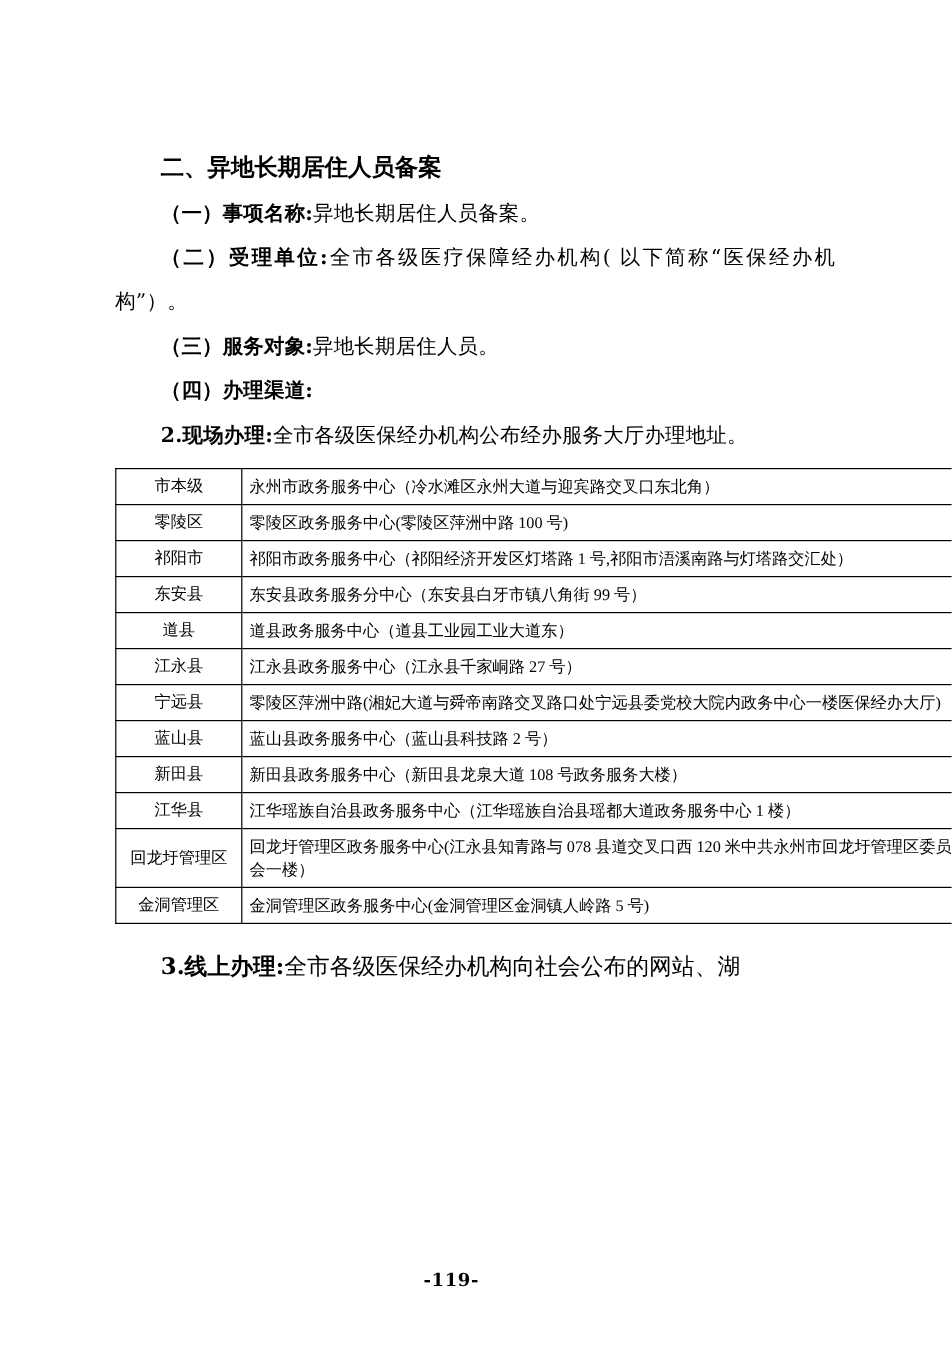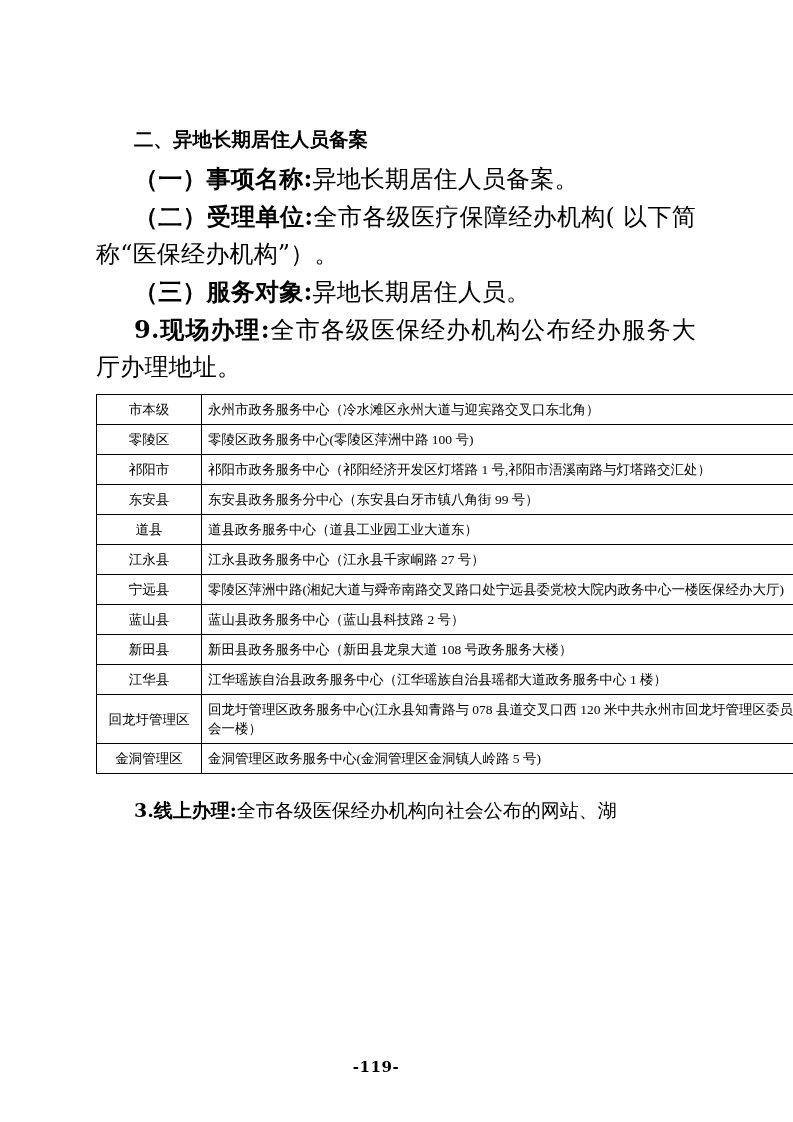--- a/index.html
+++ b/index.html
@@ -22,21 +22,21 @@
     box-sizing: border-box;
     padding: 0;
   }
   .content {
     position: absolute;
     left: 96px;
     top: 120px;
     width: 600px;
   }
   .para {
-    font-size: 24px;
+    font-size: 17px;
     line-height: 37px;
     margin: 0 0 0 0;
     text-align: justify;
     letter-spacing: 0.2px;
   }
   .indent {
     text-indent: 38px;
   }
   .bold {
     font-weight: bold;
@@ -103,23 +103,26 @@
     </p>
 
     <p class="para indent">
       <span class="bold">（二）受理单位:</span><span>全市各级医疗保障经办机构( 以下简称“医保经办机构”）。</span>
     </p>
 
     <p class="para indent">
       <span class="bold">（三）服务对象:</span><span>异地长期居住人员。</span>
     </p>
 
+    <p class="para indent">
+      <span class="bold">（四）办理渠道:</span><span></span>
+    </p>
 
     <p class="para indent">
-      <span class="bold">9.现场办理:</span><span>全市各级医保经办机构公布经办服务大厅办理地址。</span>
+      <span class="bold">2.现场办理:</span><span>全市各级医保经办机构公布经办服务大厅办理地址。</span>
     </p>
 
     <table class="addr">
       <tbody>
         <tr>
           <td class="region">市本级</td>
           <td class="place">永州市政务服务中心（冷水滩区永州大道与迎宾路交叉口东北角）</td>
         </tr>
         <tr>
           <td class="region">零陵区</td>

